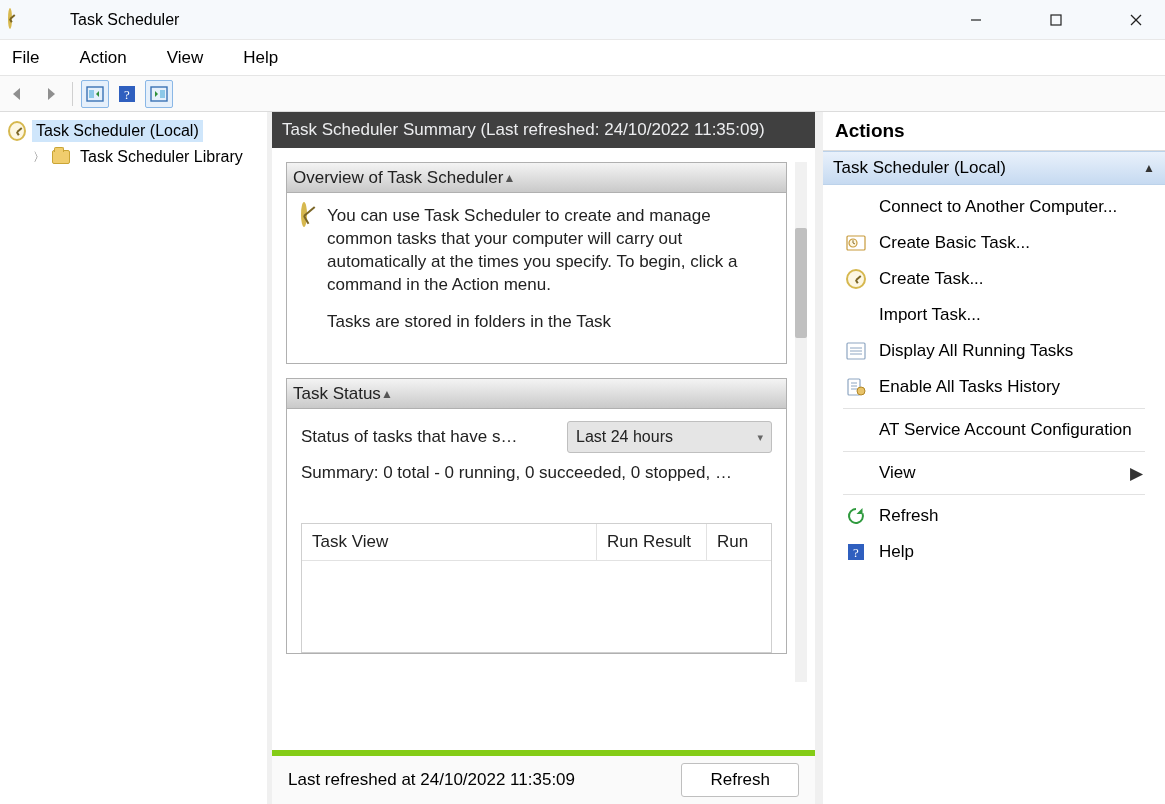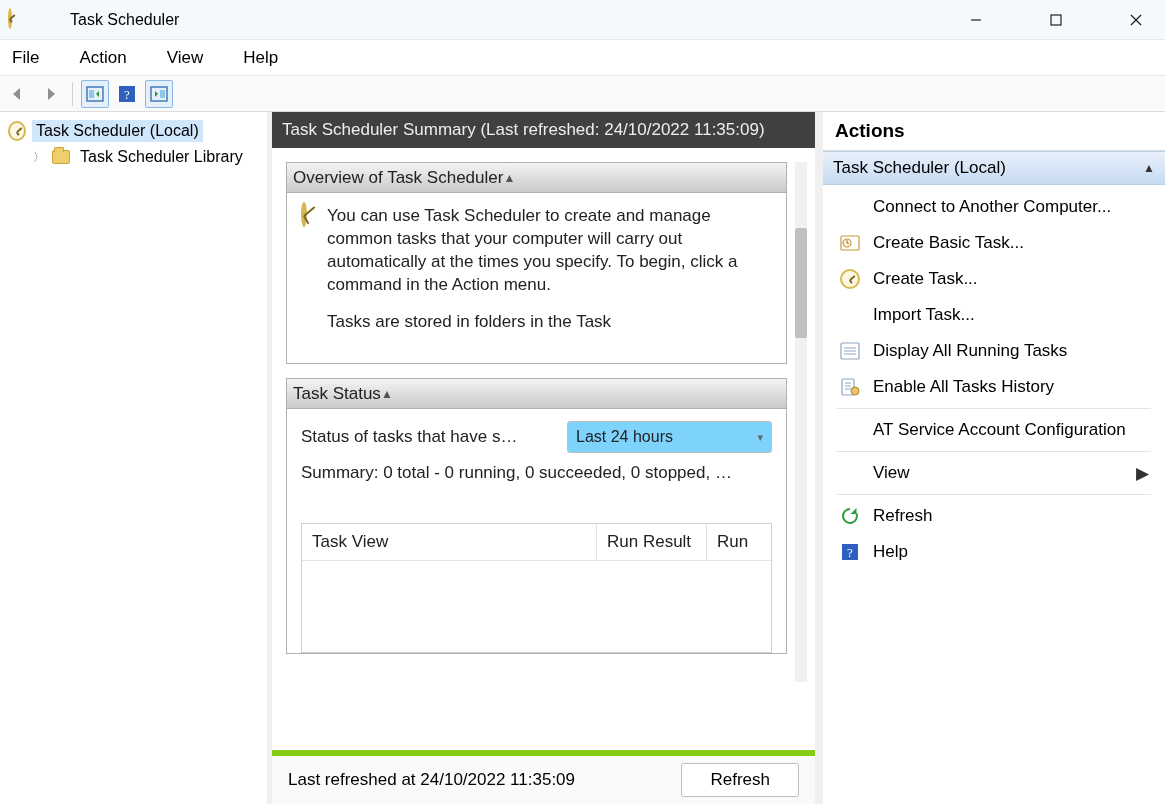--- a/index.html
+++ b/index.html
@@ -205,21 +205,21 @@
   .status-row .combo {
     flex: 0 0 205px;
     height: 32px;
     border: 1px solid #bfbfbf;
     border-radius: 3px;
     display: flex;
     align-items: center;
     padding: 0 8px;
     justify-content: space-between;
     font-size: 16px;
-    background: #7dd3fc;
+    background: #e5e5e5;
   }
   .status-row .combo .caret { color: #666; font-size: 11px; }
   .summary-line {
     white-space: nowrap;
     overflow: hidden;
     text-overflow: ellipsis;
     font-size: 17px;
     margin-bottom: 40px;
   }
 
@@ -274,21 +274,21 @@
   .actions-section-header {
     background: linear-gradient(#e9f1fb, #c6daf1);
     border-top: 1px solid #bcd2ea;
     border-bottom: 1px solid #bcd2ea;
     padding: 6px 10px;
     font-size: 17px;
     display: flex;
     align-items: center;
     justify-content: space-between;
   }
-  .actions-list { padding: 4px 6px; }
+  .actions-list { padding: 4px 12px; }
   .action-row {
     display: flex;
     align-items: center;
     gap: 12px;
     padding: 7px 10px 7px 10px;
     font-size: 17px;
     cursor: default;
   }
   .action-row .ico {
     width: 22px; height: 22px;

